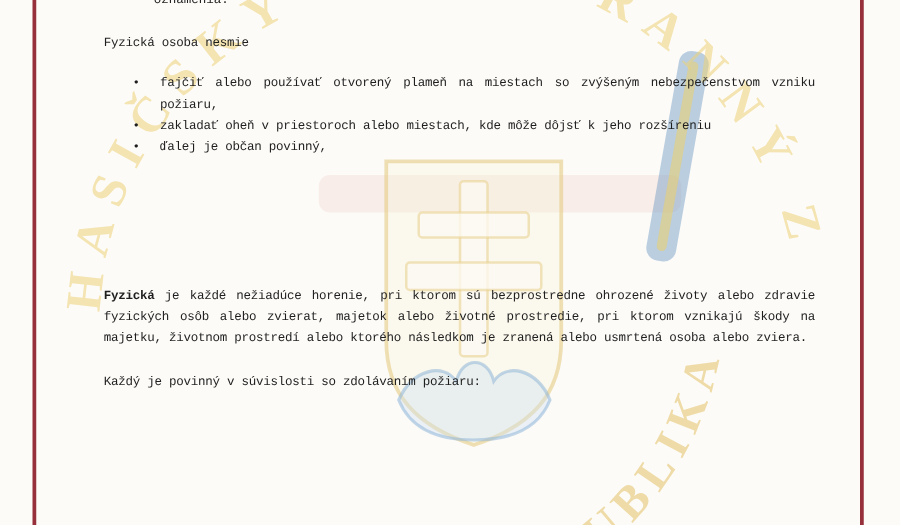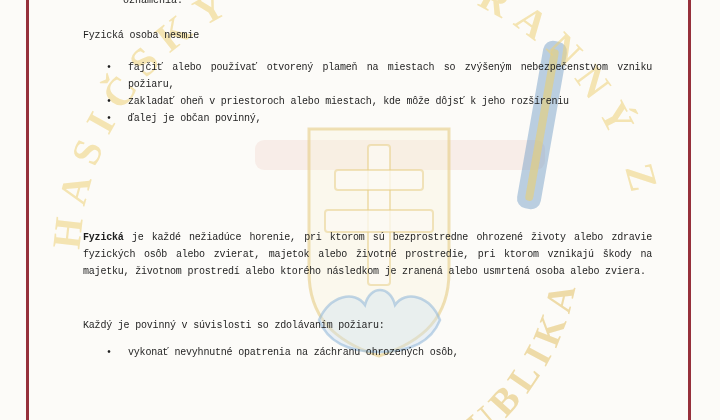--- a/index.html
+++ b/index.html
@@ -14,21 +14,21 @@
   .watermark{position:absolute;left:0;top:0;z-index:0;}
   .content{
     position:absolute;left:83px;top:0;width:569px;height:370px;z-index:1;
     font-size:10px;line-height:17px;letter-spacing:-0.2px;text-align:justify;font-family:Liberation Mono, monospace;
   }
   .block{position:absolute;left:0;width:569px;margin:0;}
   .partial-top{position:absolute;top:-8px;left:40px;letter-spacing:0;}
   .h1{top:27px;text-align:left;}
   .list1{top:59px;}
   .def{top:229px;}
-  .h2{top:317px;text-align:left;}
+  .h2{top:298px;text-align:left;}
   .list2{top:344px;}
   ul{list-style:none;margin:0;padding:0;}
   li{position:relative;padding-left:45px;margin:0;}
   li::before{content:"\2022";position:absolute;left:23px;top:0;}
   .list2 li{line-height:17.5px;}
   b{font-weight:bold;}
 </style>
 </head>
 <body>
 
@@ -78,17 +78,16 @@
       <li>fajčiť alebo používať otvorený plameň na miestach so zvýšeným nebezpečenstvom vzniku požiaru,</li>
       <li>zakladať oheň v priestoroch alebo miestach, kde môže dôjsť k jeho rozšíreniu</li>
       <li>ďalej je občan povinný,</li>
     </ul>
 
     <p class="block def"><b>Fyzická</b><span> je každé nežiadúce horenie, pri ktorom sú bezprostredne ohrozené životy alebo zdravie fyzických osôb alebo zvierat, majetok alebo životné prostredie, pri ktorom vznikajú škody na majetku, životnom prostredí alebo ktorého následkom je zranená alebo usmrtená osoba alebo zviera.</span></p>
 
     <p class="block h2">Každý je povinný v súvislosti so zdolávaním požiaru:</p>
 
     <ul class="block list2">
-      <li><span>vykonať nevyhnutné opatrenia na záchranu ohrozených osôb,</span></li>
     </ul>
 
   </div>
 </div>
 
 </body></html>

